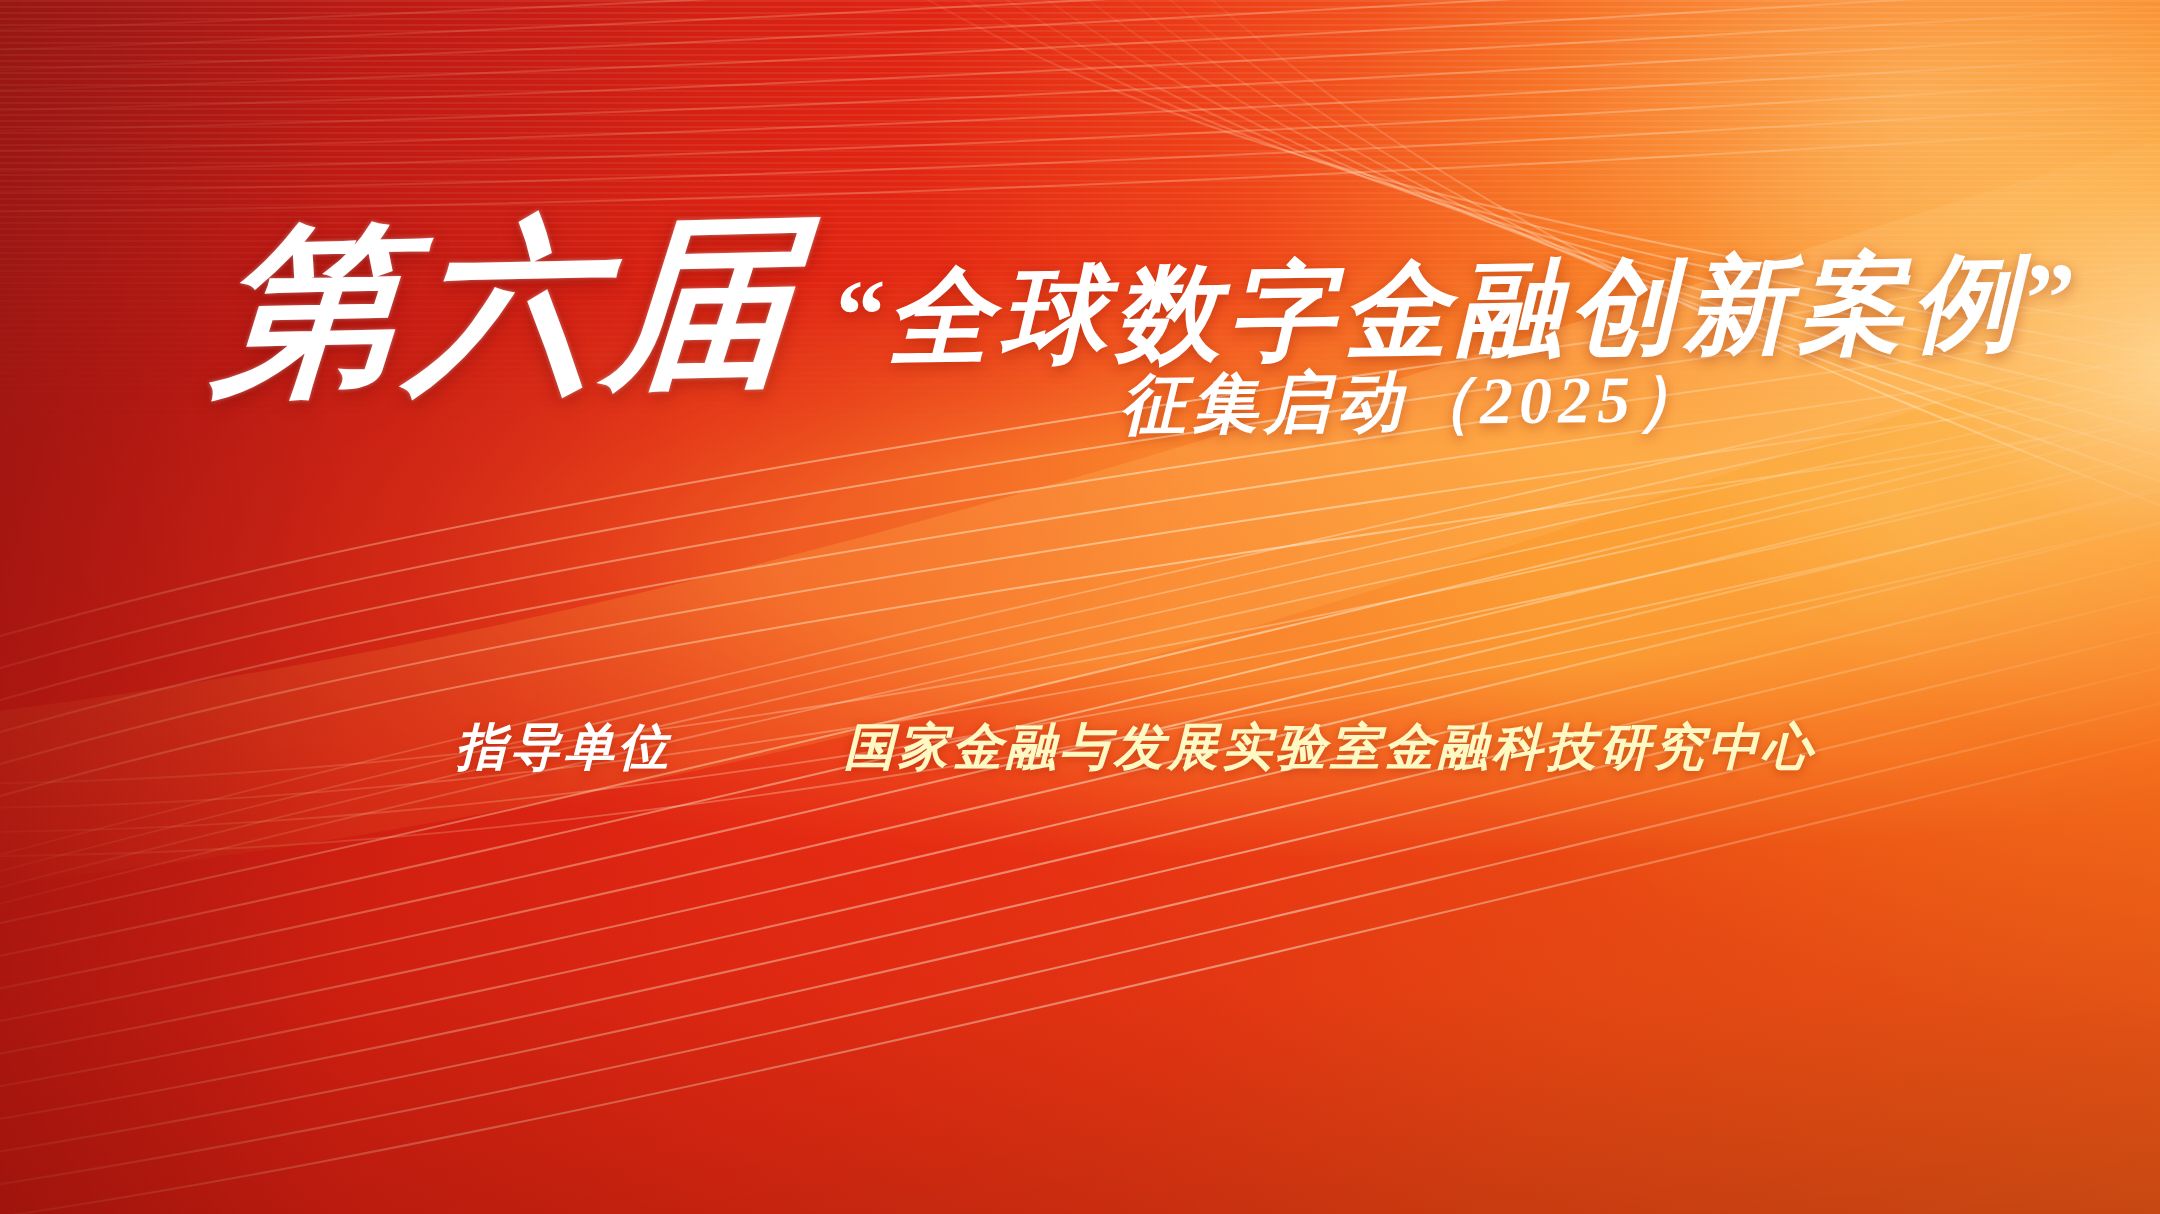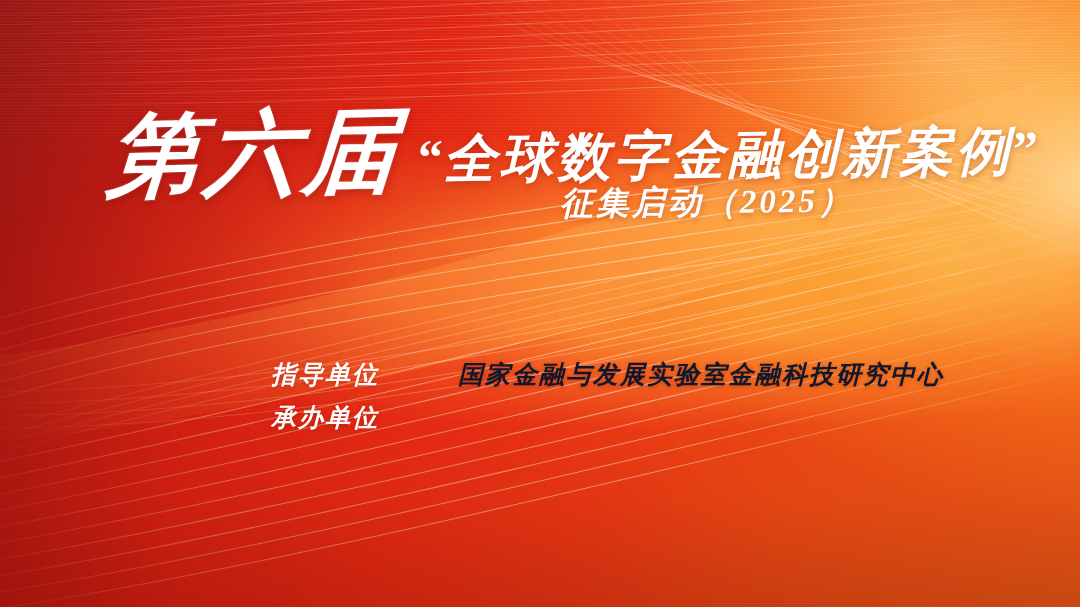--- a/index.html
+++ b/index.html
@@ -187,33 +187,31 @@
     flex: 0 0 194px;
     font-family: "Liberation Serif", "DejaVu Serif", serif;
     font-size: 25px;
     line-height: 33px;
     font-weight: 700;
     font-style: italic;
     letter-spacing: 2px;
     color: #ffffff;
     text-shadow: 0 1px 4px rgba(150,28,8,0.42);
     white-space: nowrap;
-    text-align: center;
   }
   .credit-value {
     font-family: "Liberation Serif", "DejaVu Serif", serif;
     font-size: 25px;
     line-height: 33px;
     font-weight: 700;
     font-style: italic;
     letter-spacing: 2px;
-    color: #0f172a;
+    color: #fef9c3;
     text-shadow: 0 1px 4px rgba(150,28,8,0.42);
     white-space: nowrap;
-    margin-left: 36px;
   }
   .credit-row.continuation .credit-label { visibility: hidden; }
 </style>
 </head>
 <body>
 
 <div id="poster">
 
   <div class="bg-layer bg-base"></div>
   <div class="bg-layer bg-upperglow"></div>
@@ -329,21 +327,20 @@
     <div class="subtitle">征集启动（2025）</div>
 
     <div class="credits">
 
       <div class="credit-row">
         <div class="credit-label">指导单位</div>
         <div class="credit-value">国家金融与发展实验室金融科技研究中心</div>
       </div>
 
       <div class="credit-row">
-        <div class="credit-label">承办单位</div>
       </div>
 
 
 
     </div>
 
   </div>
 </div>
 
 </body></html>

